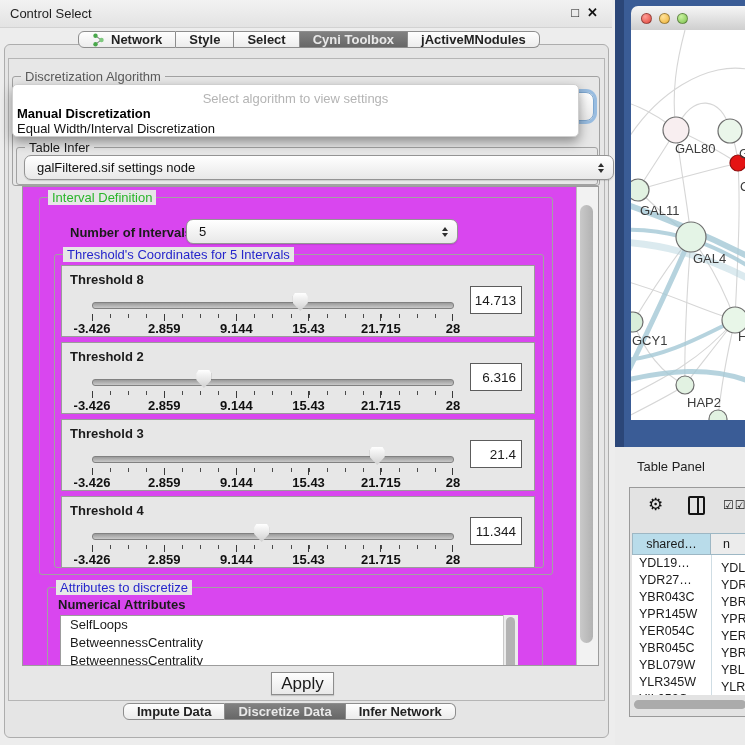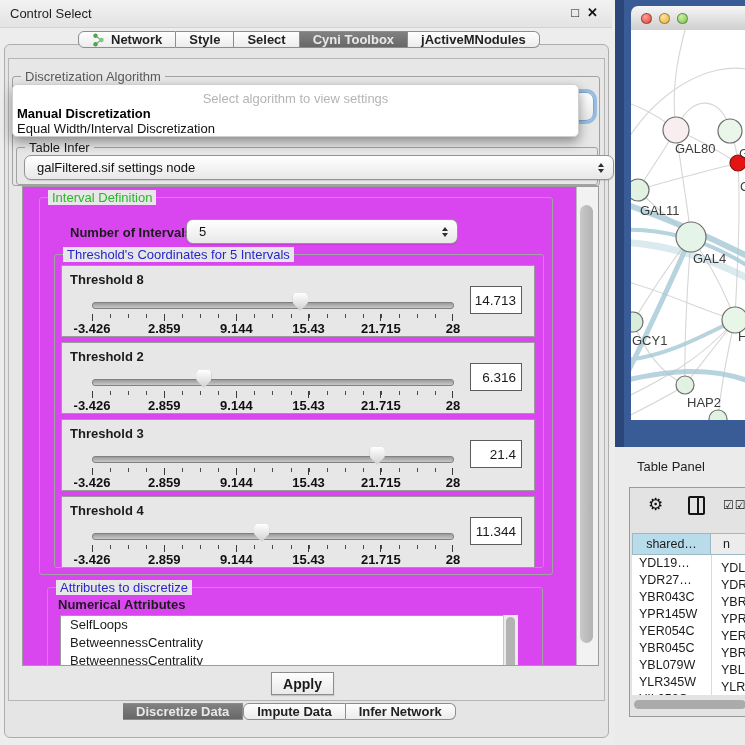--- a/index.html
+++ b/index.html
@@ -48,21 +48,21 @@
   .ticklabels span{position:absolute;transform:translateX(-50%);white-space:nowrap}
   .valbox{position:absolute;left:408px;top:20px;width:52px;height:28px;background:#fff;border:1px solid #5c5c5c;
           font-size:13.5px;text-align:right;line-height:28px;padding-right:5px;box-sizing:border-box}
   
   .listbox{position:absolute;background:#fff;border:1px solid #9c9c9c;font-size:13px;overflow:hidden}
   .listbox div{padding:1px 0 1px 9px;line-height:16px}
   .list-scroll{position:absolute;width:14px;background:#ececec;border-left:1px solid #c9c9c9}
   .list-scroll .thumb{position:absolute;left:2px;top:2px;width:9px;height:92%;border-radius:5px;background:#b3b3b3}
   
   .button{position:absolute;border:1px solid #8d8d8d;border-radius:0;background:linear-gradient(#fefefe,#e9e9e9);
-          font-size:14px;font-weight:700;display:flex;align-items:center;justify-content:center;box-shadow:0 1px 1px rgba(0,0,0,.15)}
+          font-size:17px;font-weight:400;display:flex;align-items:center;justify-content:center;box-shadow:0 1px 1px rgba(0,0,0,.15)}
   
   .popup{left:12px;top:84px;width:565px;height:51px;background:#fff;border:1px solid #cfcfcf;border-radius:5px;
          box-shadow:0 5px 12px rgba(0,0,0,.4);z-index:60;font-size:13px}
   .popup .prompt{position:absolute;left:0;top:6px;width:100%;text-align:center;color:#b4b4b4}
   .popup .opt1{position:absolute;left:4px;top:21px;font-weight:700;color:#000}
   .popup .opt2{position:absolute;left:4px;top:36px;color:#111}
   .focus-ring{left:18px;top:92px;width:574px;height:27px;border-radius:8px;background:linear-gradient(#fff,#eaeaea);
               border:1px solid #7da7d0;box-shadow:0 0 0 3px rgba(100,160,220,.6);z-index:10}
   
   .blue-frame{left:615px;top:0;width:130px;height:447px;background:#3a5c96}
@@ -260,25 +260,25 @@
   </div>
 
   <div class="vscroll">
       <div class="thumb"></div>
     </div>
 </div>
 
 <div class="button" style="left:271px;top:672px;width:61px;height:21px">Apply</div>
 
 <div class="abs tabstrip" style="left:123px;top:703px;height:24px;z-index:5">
+  <div class="tab first">
+      <span>Impute Data</span>
+    </div>
   <div class="tab selected">
       <span>Discretize Data</span>
-    </div>
-  <div class="tab first">
-      <span>Impute Data</span>
     </div>
   <div class="tab last">
       <span>Infer Network</span>
     </div>
 </div>
 
 <div class="abs blue-frame"></div>
 <div class="abs blue-dark"></div>
 
 <div class="abs mac-title">

